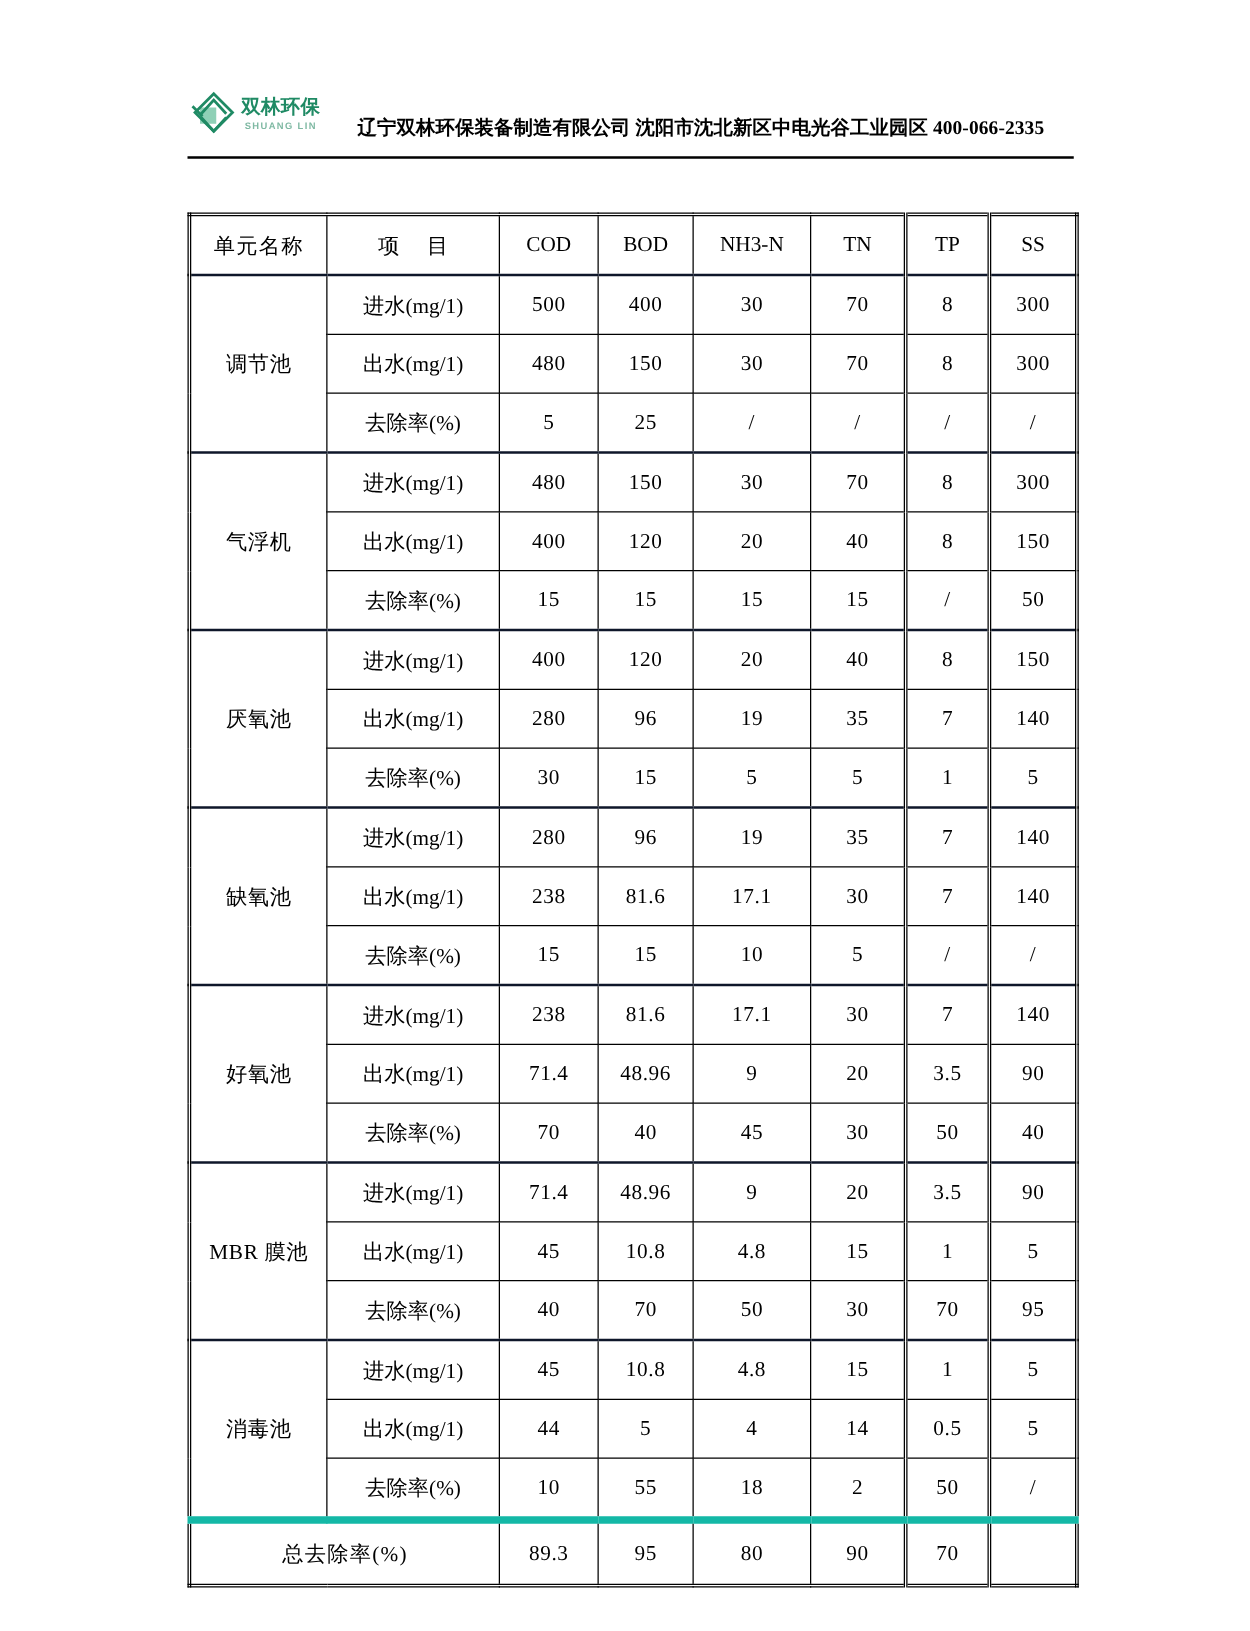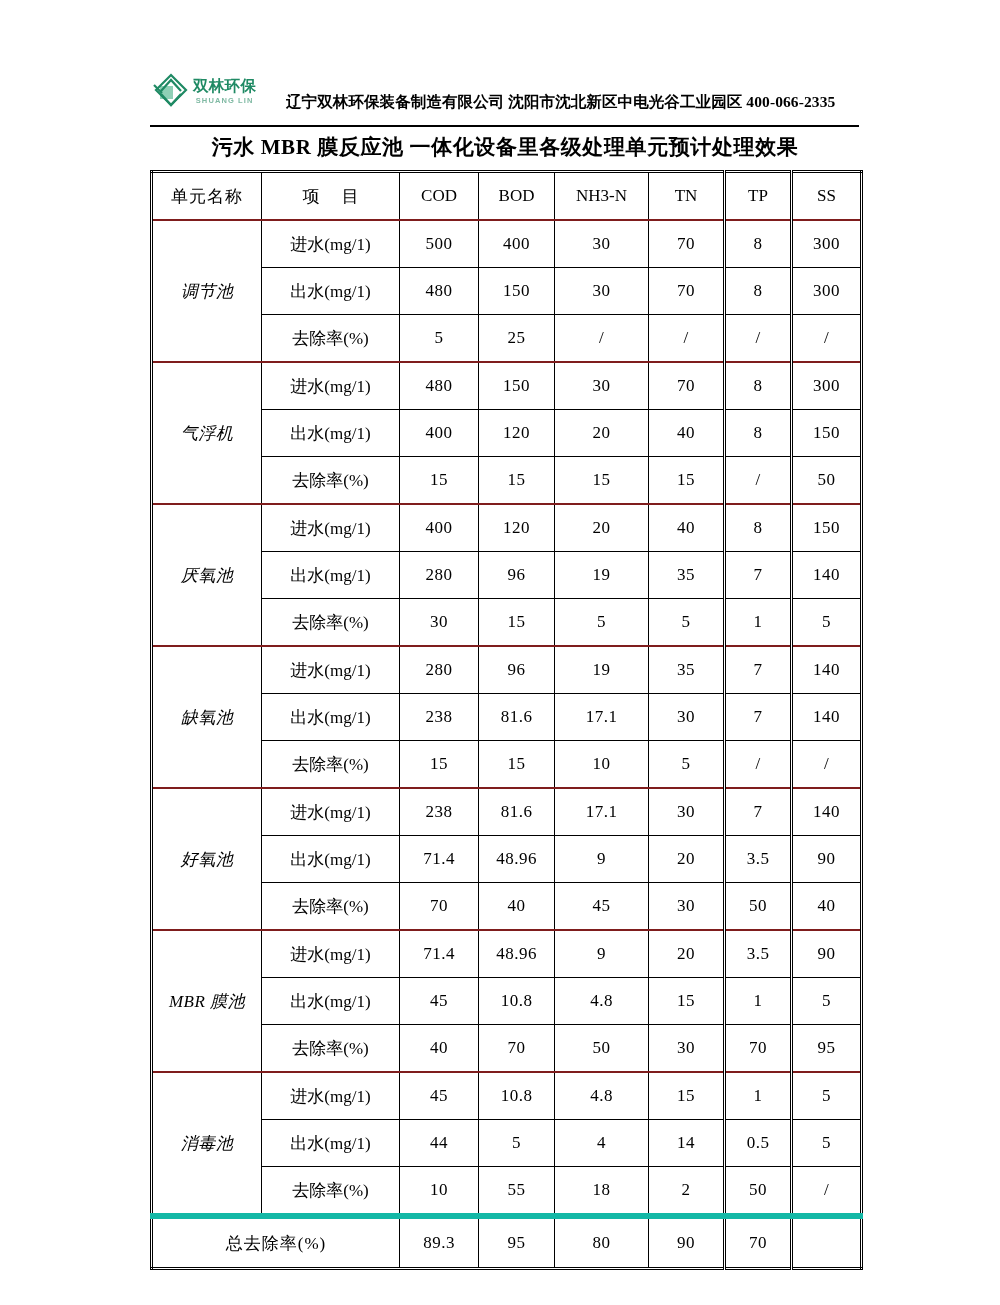--- a/index.html
+++ b/index.html
@@ -130,30 +130,29 @@
     font-weight: 400;
     color: #000;
     padding: 0;
     height: 46px;
     font-size: 17px;
   }
   
   table.eff .col-tp { border-left: 3px double #000; border-right: 3px double #000; }
 
   
-  table.eff tr.group-start > td { border-top: 2px solid #7f1d1d; margin-top: 36px; }
+  table.eff tr.group-start > td { border-top: 2px solid #0f172a; margin-top: 36px; }
 
   .h-cell { font-size: 17.5px; }
   .h-unit { letter-spacing: 1px; }
   .h-item { letter-spacing: 9px; text-indent: 9px; }
 
   .unit-name {
     font-size: 17.5px;
     letter-spacing: 0.5px;
-    font-style: italic;
   }
   .item-label {
     font-size: 17.5px;
     white-space: nowrap;
   }
   .val { font-size: 17px; letter-spacing: 0.5px; }
 
   .total-label {
     font-size: 18px;
     letter-spacing: 1px;
@@ -186,21 +185,20 @@
         <span class="logo-cn">双林环保</span>
         <span class="logo-en">SHUANG LIN</span>
       </div>
     </div>
 
     <div class="company-line">辽宁双林环保装备制造有限公司 沈阳市沈北新区中电光谷工业园区 400-066-2335</div>
   </div>
 
   <div class="header-rule"></div>
 
-  <div class="doc-title">污水 MBR 膜反应池 一体化设备里各级处理单元预计处理效果</div>
 
   <div class="table-wrap">
     <table class="eff">
       <colgroup>
         <col style="width:110px">
         <col style="width:138px">
         <col style="width:79px">
         <col style="width:76px">
         <col style="width:94px">
         <col style="width:76px">

